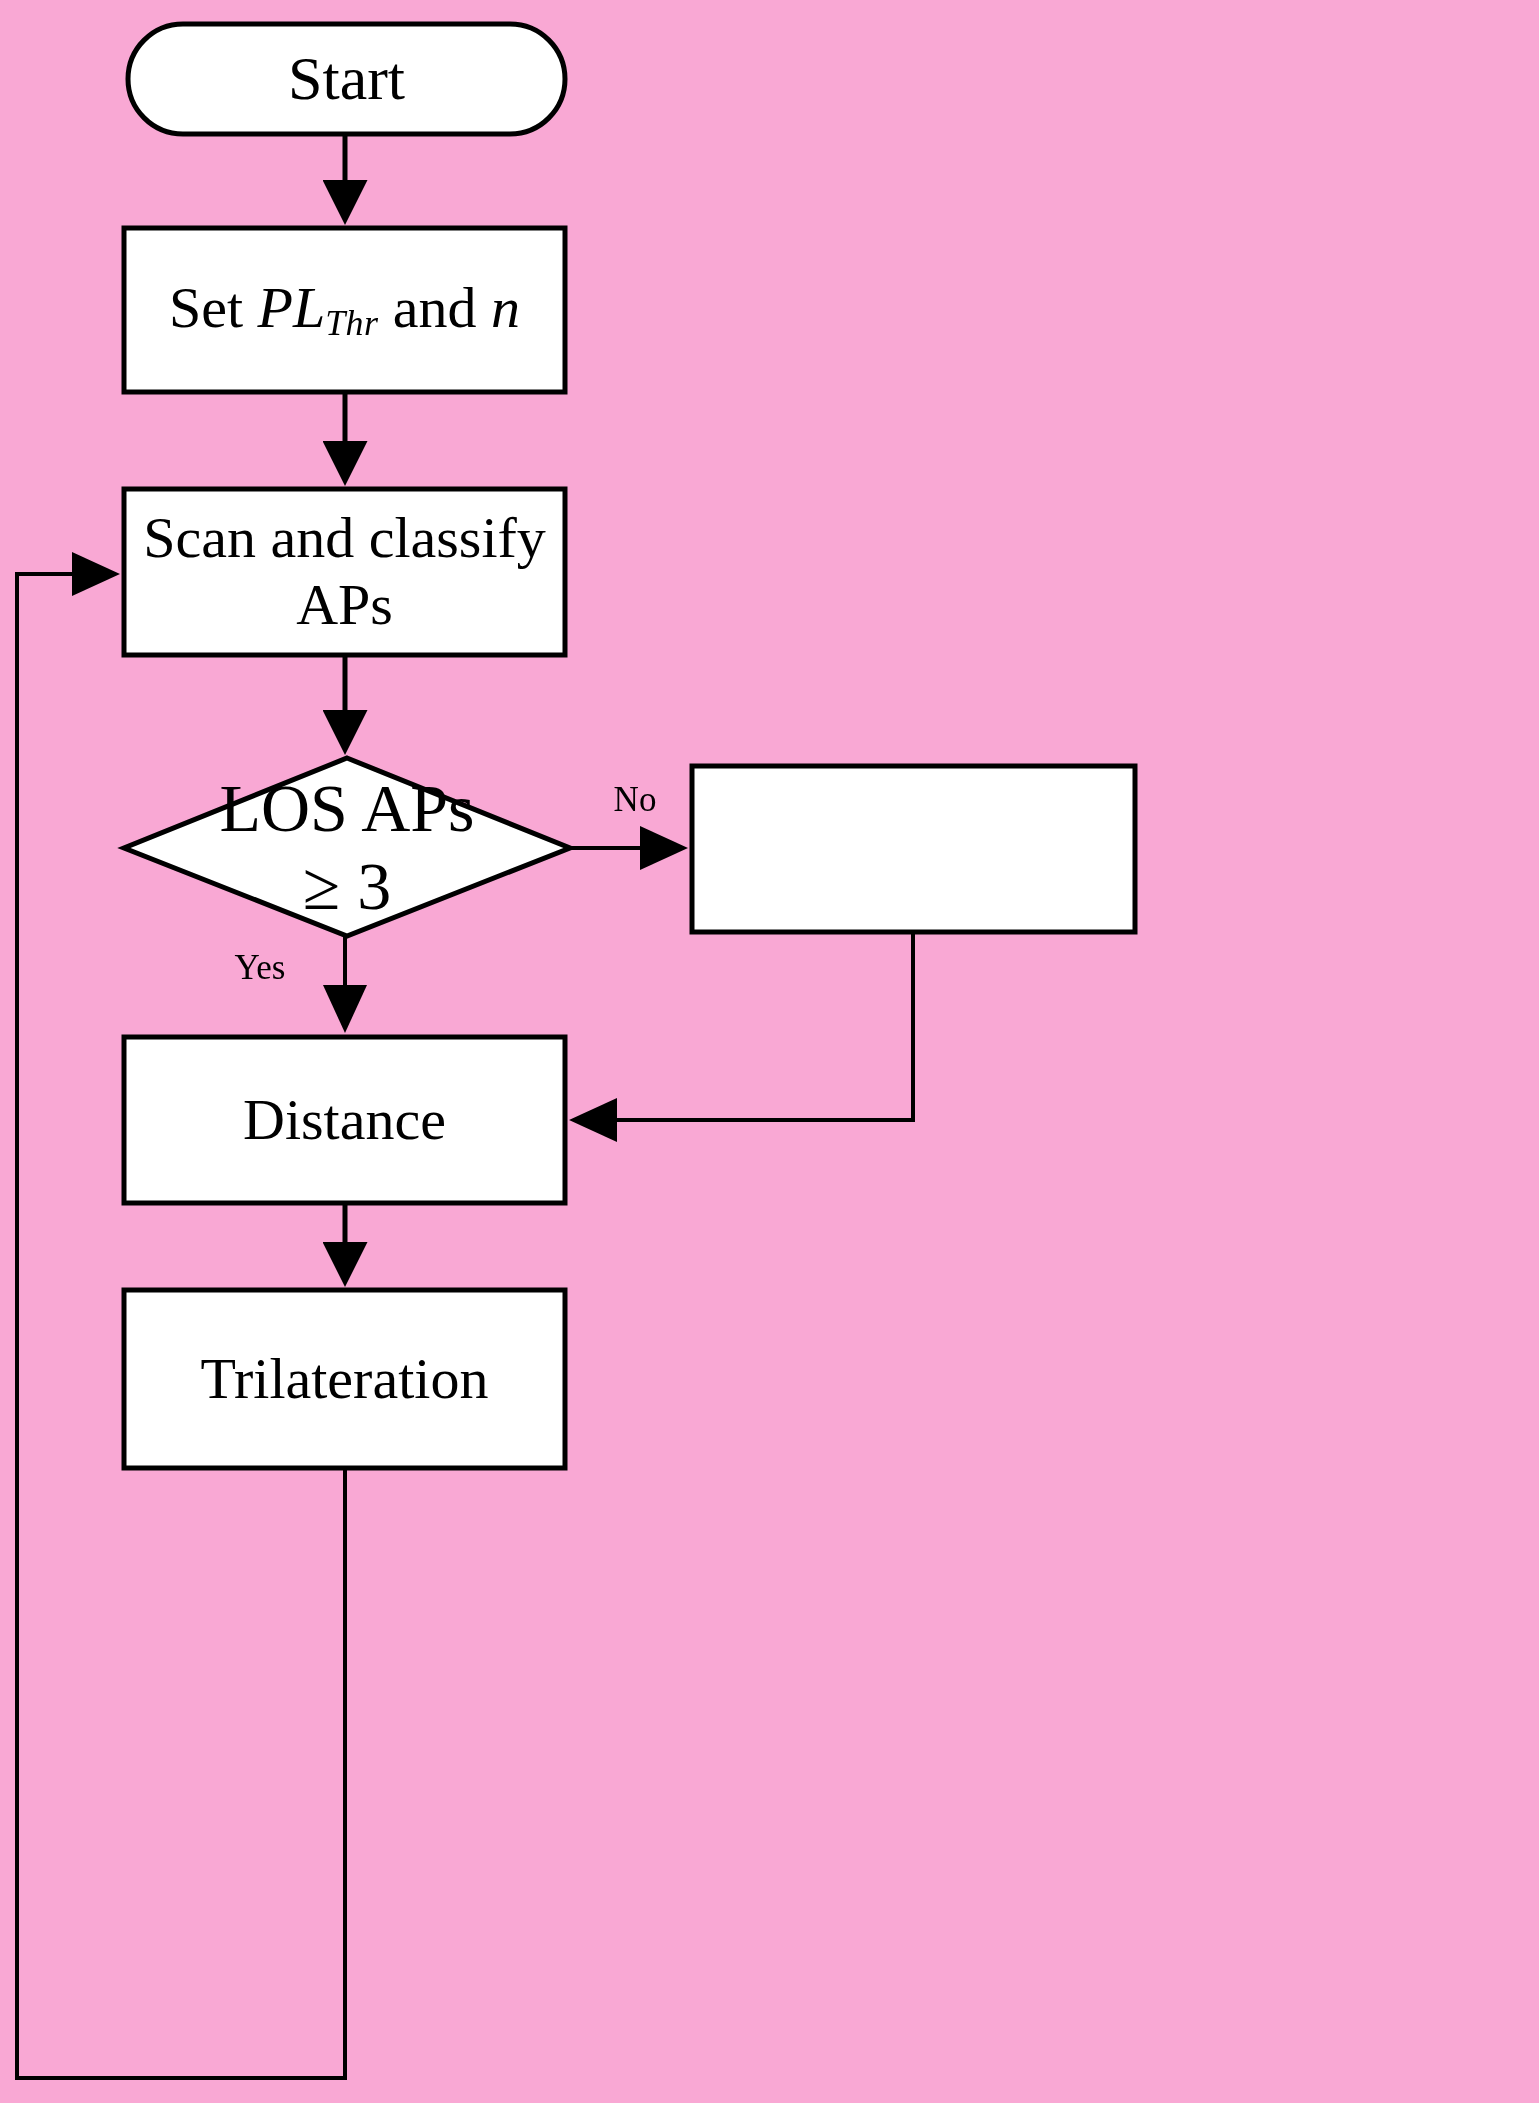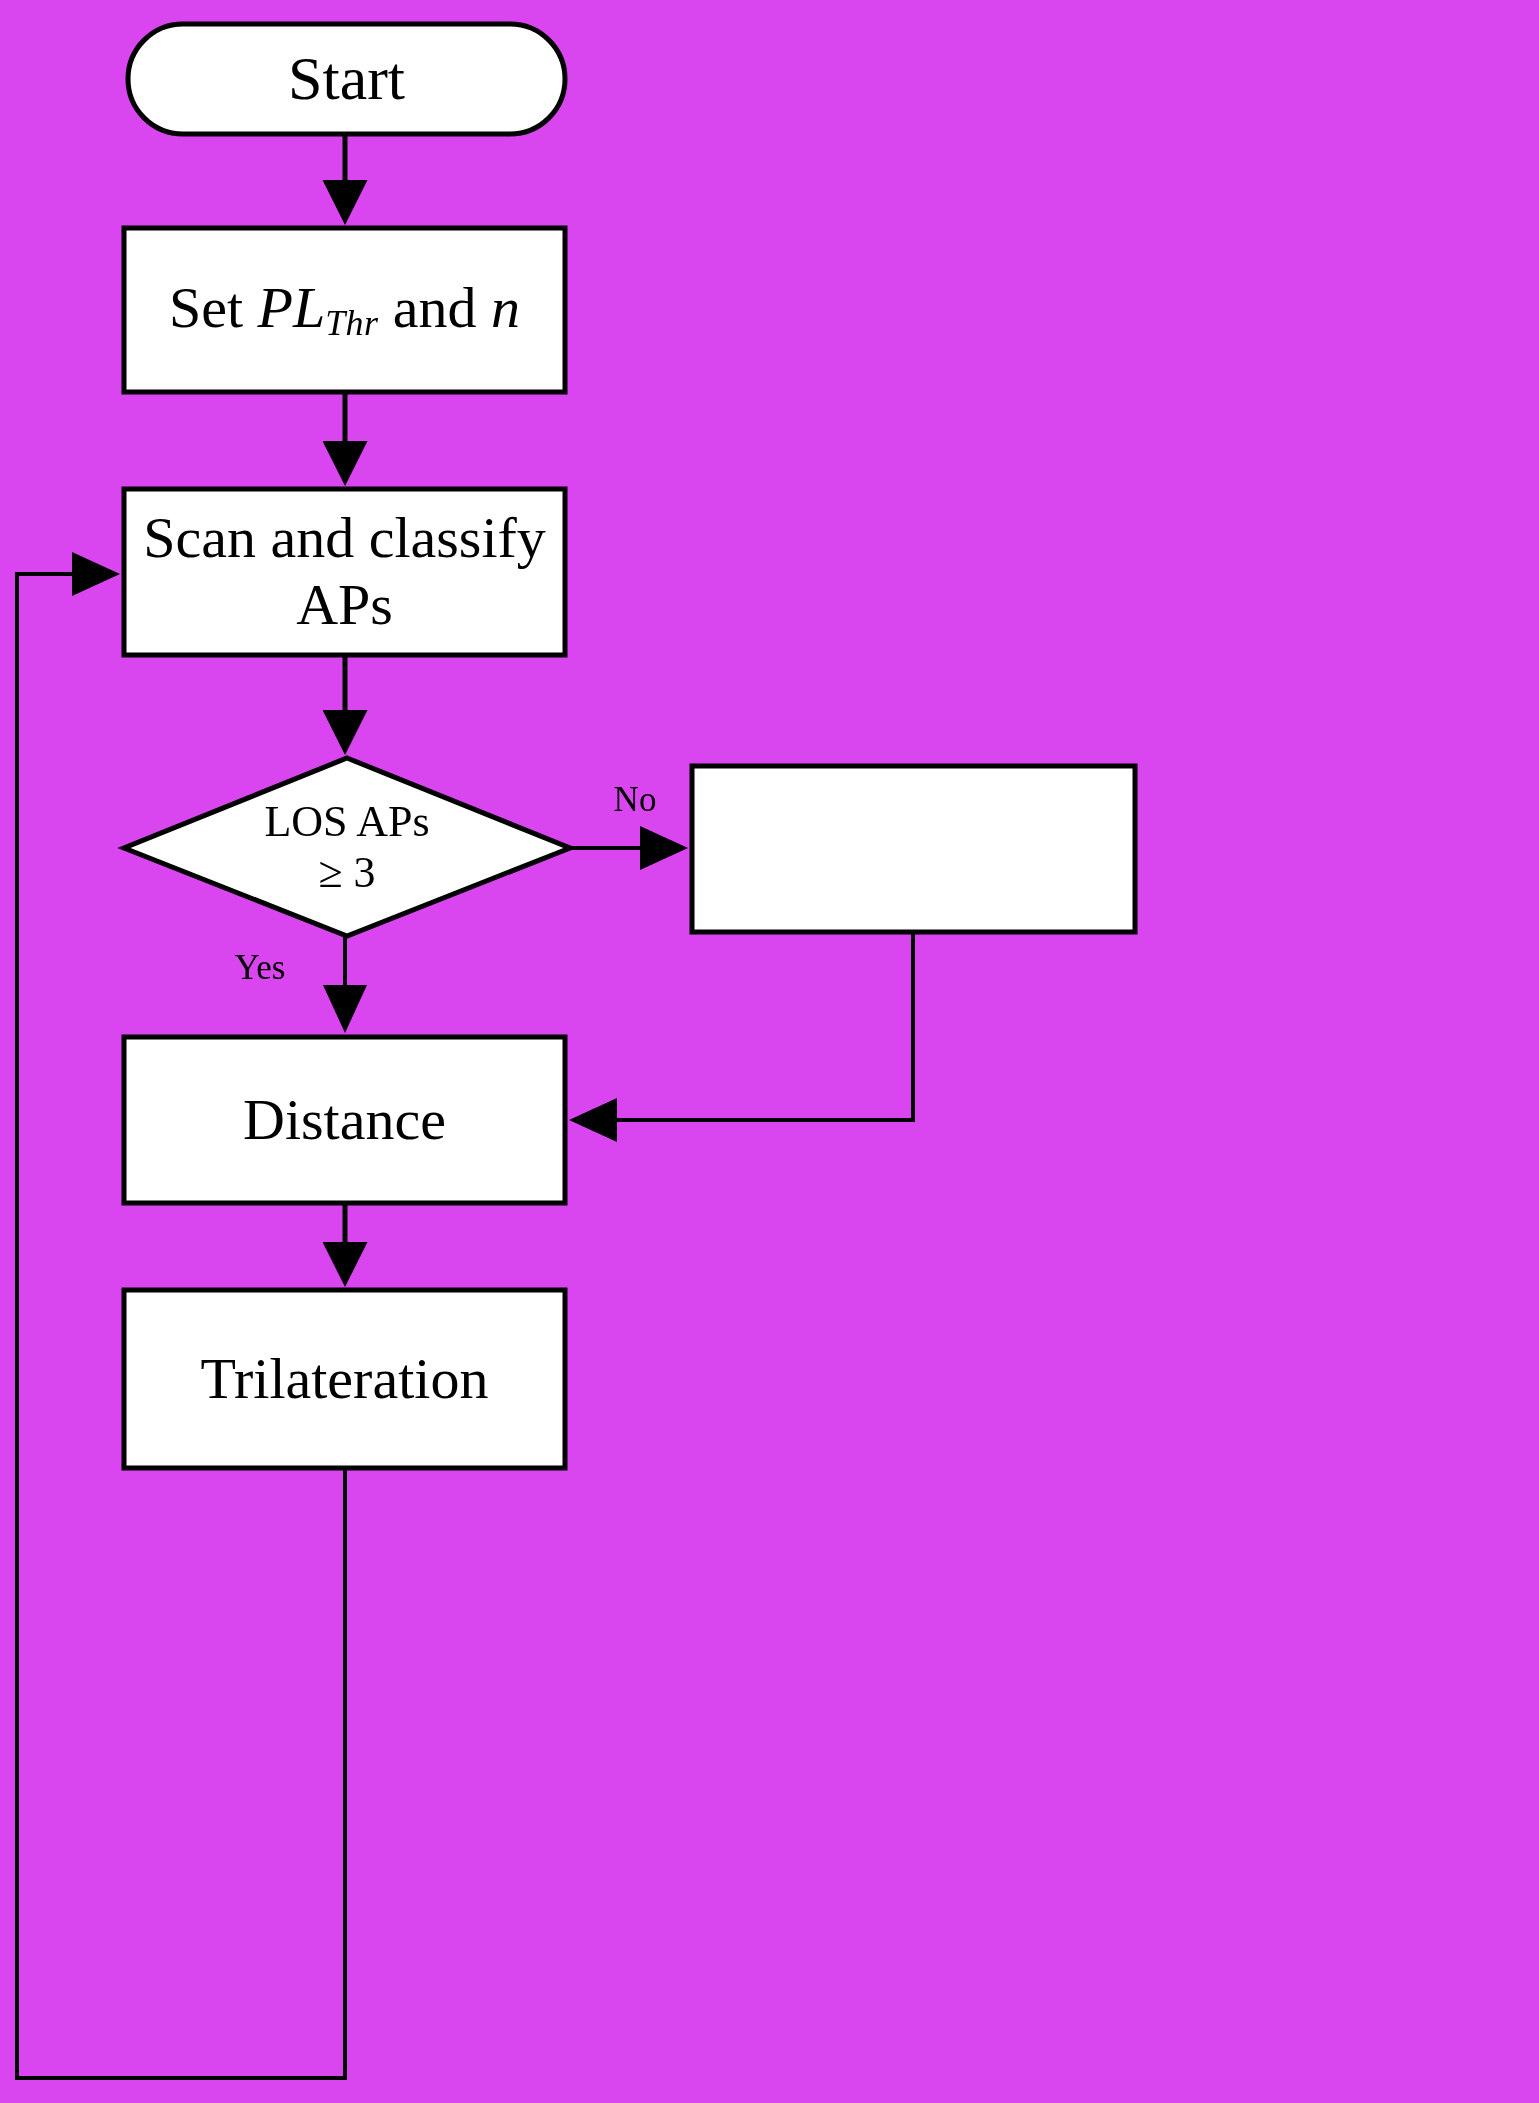--- a/index.html
+++ b/index.html
@@ -9,21 +9,21 @@
     background: #ffffff;
   }
   body {
     font-family: "Liberation Serif", "DejaVu Serif", serif;
     color: #000000;
   }
   #flowchart-canvas {
     position: relative;
     width: 1539px;
     height: 2103px;
-    background: #d946ef;
+    background: #f9a8d4;
     overflow: hidden;
   }
   #flow-svg {
     position: absolute;
     left: 0;
     top: 0;
     width: 1539px;
     height: 2103px;
   }
   .node-label {
@@ -33,21 +33,21 @@
     align-items: center;
     justify-content: center;
     text-align: center;
     pointer-events: none;
     line-height: 1.12;
     color: #000;
     white-space: pre;
   }
   .lbl-start      { font-size: 62px; }
   .lbl-box        { font-size: 58px; }
-  .lbl-decision   { font-size: 44px; }
+  .lbl-decision   { font-size: 68px; }
   .lbl-edge       { font-size: 35px; }
   .math-i {
     font-style: italic;
   }
   .math-sub {
     font-style: italic;
     font-size: 0.62em;
     vertical-align: -0.22em;
     letter-spacing: 0.01em;
   }

